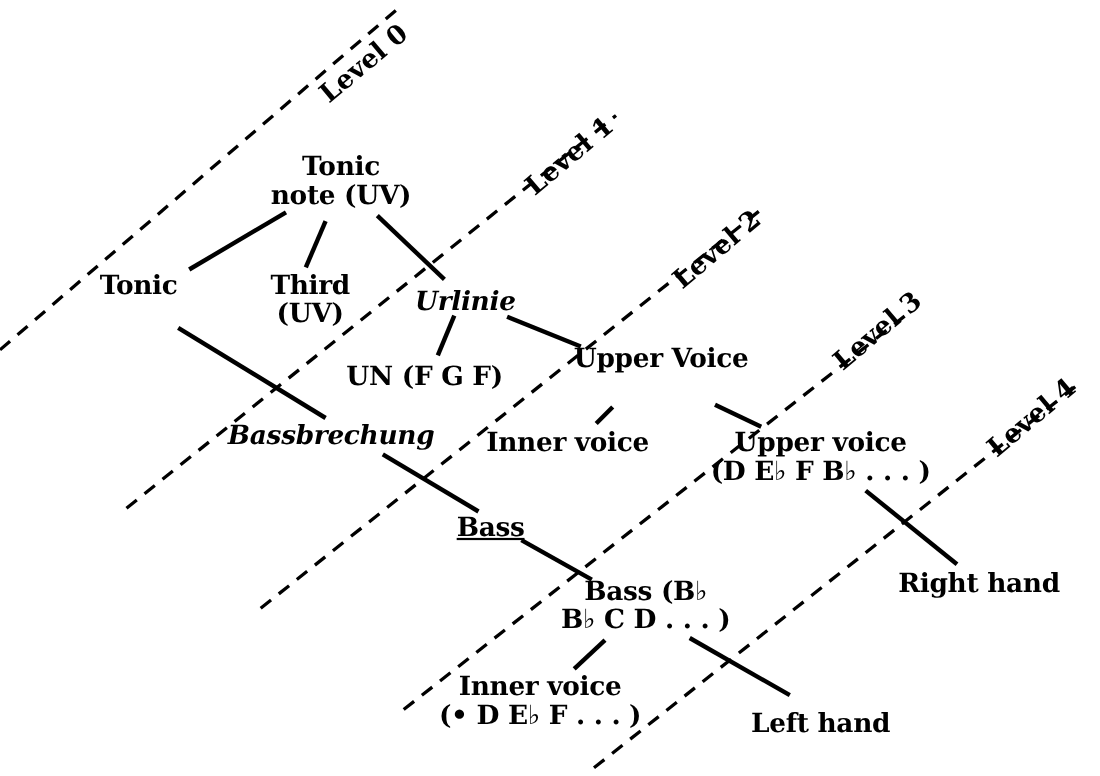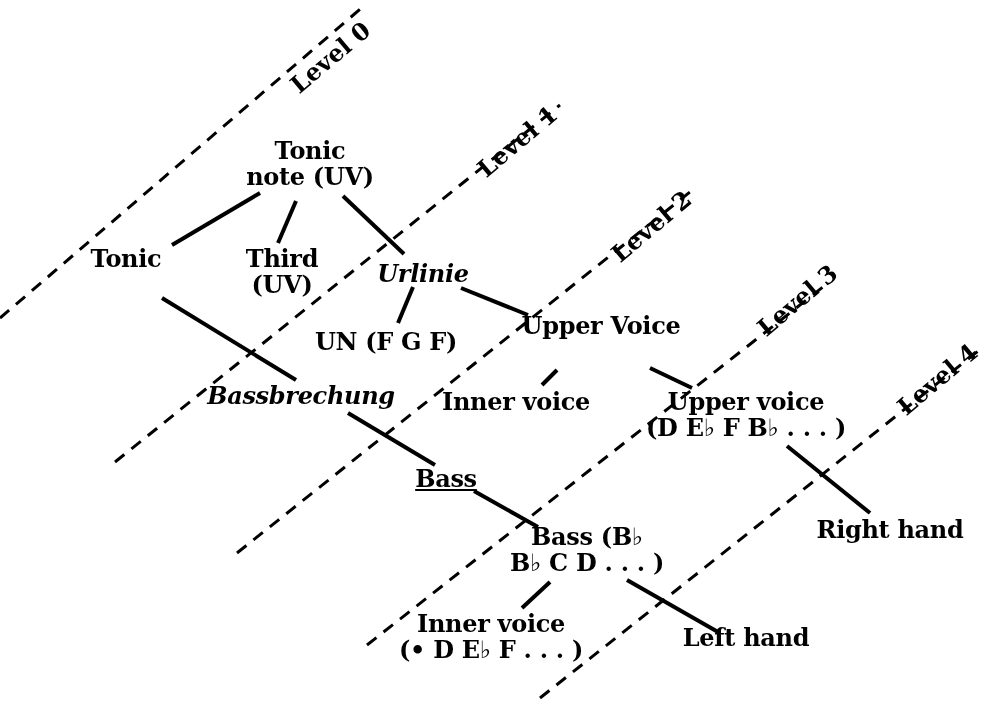--- a/index.html
+++ b/index.html
@@ -97,15 +97,15 @@
 
 <div class="node" style="left:890px; top:517px;">
   <span class="l">Right hand</span>
 </div>
 
 <div class="node" style="left:491px; top:611px;">
   <span class="l">Inner voice</span>
   <span class="l">(• D E♭ F . . . )</span>
 </div>
 
-<div class="node" style="left:746px; top:625px;">
+<div class="node" style="left:746px; top:644px;">
   <span class="l">Left hand</span>
 </div>
 
 </body></html>

